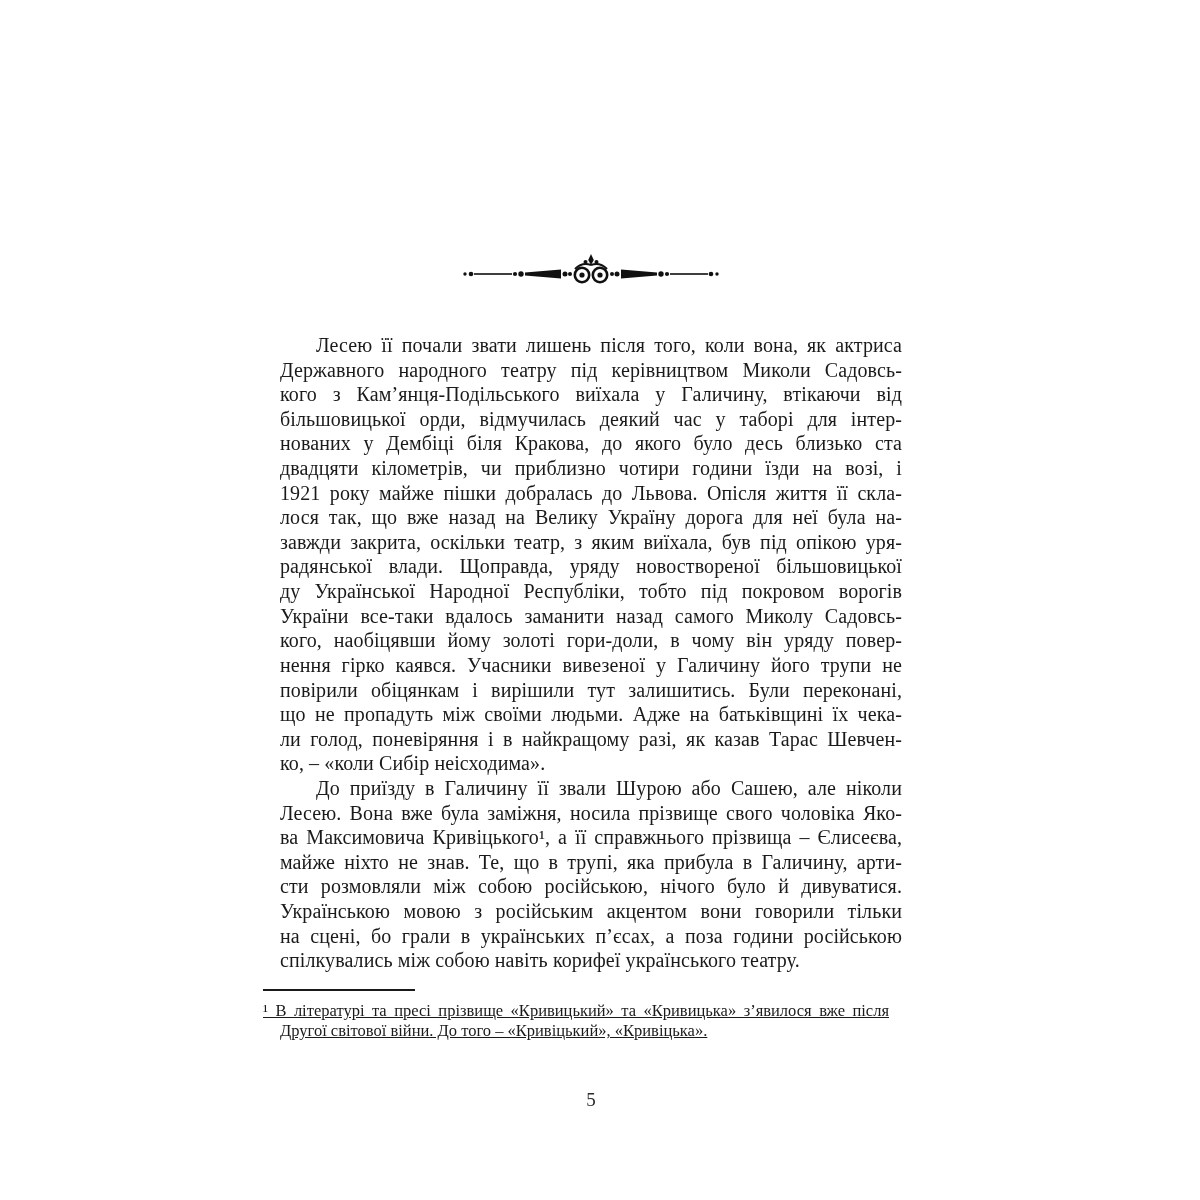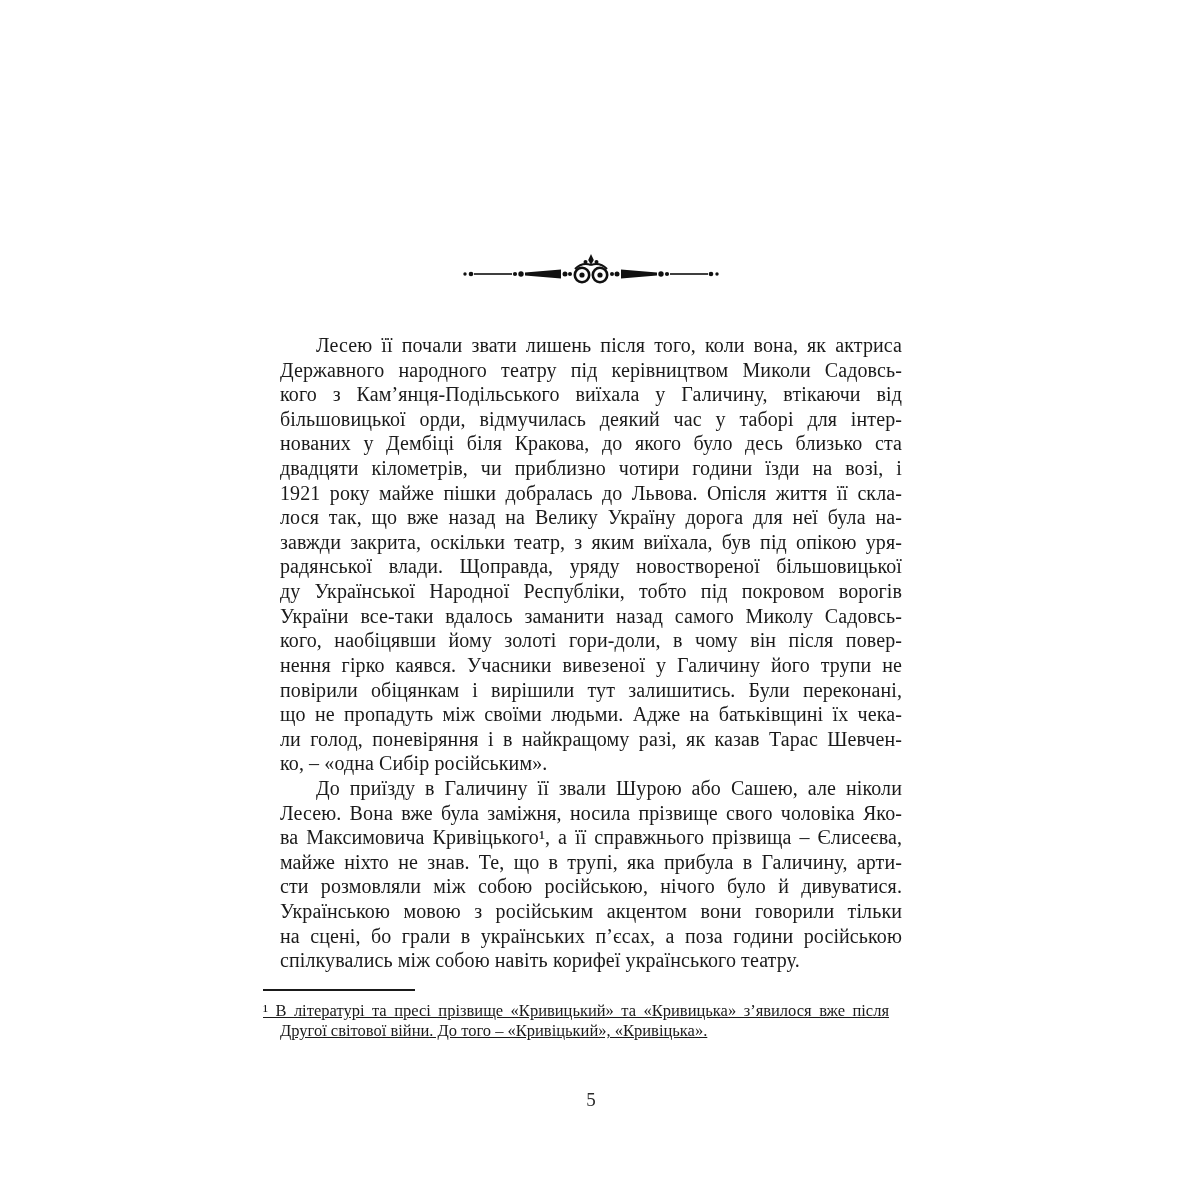--- a/index.html
+++ b/index.html
@@ -88,26 +88,26 @@
       <div class="line jl">кого з Кам’янця-Подільського виїхала у Галичину, втікаючи від</div>
       <div class="line jl">більшовицької орди, відмучилась деякий час у таборі для інтер-</div>
       <div class="line jl">нованих у Дембіці біля Кракова, до якого було десь близько ста</div>
       <div class="line jl">двадцяти кілометрів, чи приблизно чотири години їзди на возі, і</div>
       <div class="line jl">1921 року майже пішки добралась до Львова. Опісля життя її скла-</div>
       <div class="line jl">лося так, що вже назад на Велику Україну дорога для неї була на-</div>
       <div class="line jl">завжди закрита, оскільки театр, з яким виїхала, був під опікою уря-</div>
       <div class="line jl">радянської влади. Щоправда, уряду новоствореної більшовицької</div>
       <div class="line jl">ду Української Народної Республіки, тобто під покровом ворогів</div>
       <div class="line jl">України все-таки вдалось заманити назад самого Миколу Садовсь-</div>
-      <div class="line jl">кого, наобіцявши йому золоті гори-доли, в чому він після повер-</div>
+      <div class="line jl">кого, наобіцявши йому золоті гори-доли, в чому він уряду повер-</div>
       <div class="line jl">нення гірко каявся. Учасники вивезеної у Галичину його трупи не</div>
       <div class="line jl">повірили обіцянкам і вирішили тут залишитись. Були переконані,</div>
       <div class="line jl">що не пропадуть між своїми людьми. Адже на батьківщині їх чека-</div>
       <div class="line jl">ли голод, поневіряння і в найкращому разі, як казав Тарас Шевчен-</div>
-      <div class="line">ко, – «одна Сибір російським».</div>
+      <div class="line">ко, – «коли Сибір неісходима».</div>
     </div>
   <div>
       <div class="line jl ind">До приїзду в Галичину її звали Шурою або Сашею, але ніколи</div>
       <div class="line jl">Лесею. Вона вже була заміжня, носила прізвище свого чоловіка Яко-</div>
       <div class="line jl">ва Максимовича Кривіцького¹, а її справжнього прізвища – Єлисеєва,</div>
       <div class="line jl">майже ніхто не знав. Те, що в трупі, яка прибула в Галичину, арти-</div>
       <div class="line jl">сти розмовляли між собою російською, нічого було й дивуватися.</div>
       <div class="line jl">Українською мовою з російським акцентом вони говорили тільки</div>
       <div class="line jl">на сцені, бо грали в українських п’єсах, а поза години російською</div>
       <div class="line">спілкувались між собою навіть корифеї українського театру.</div>

